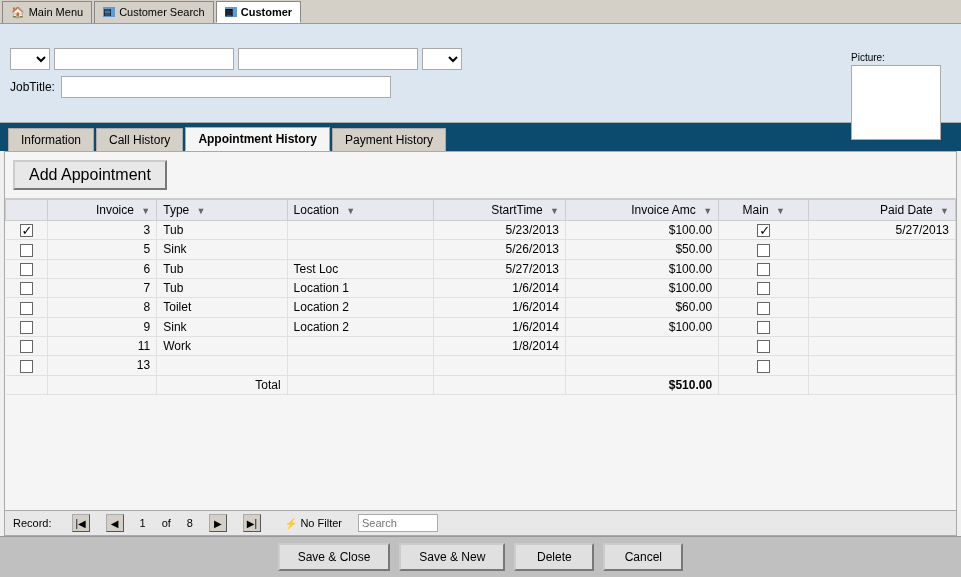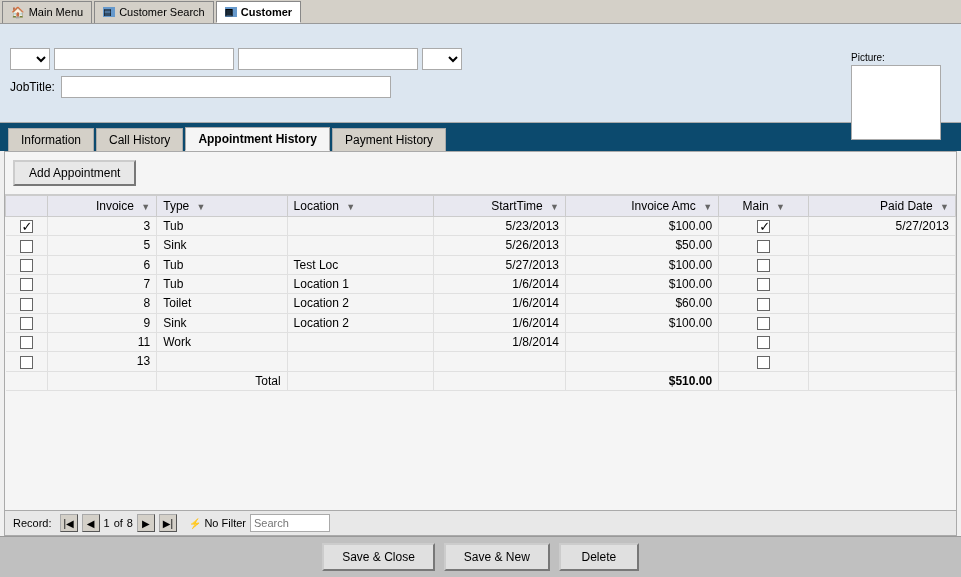--- a/index.html
+++ b/index.html
@@ -127,21 +127,21 @@
       overflow: hidden;
     }
     .add-appointment-bar {
       padding: 8px;
       border-bottom: 1px solid #ccc;
     }
     .add-appointment-btn {
       padding: 4px 14px;
       background: #e8e8e8;
       border: 2px outset #ccc;
-      font-size: 12px;
+      font-size: 16px;
       cursor: pointer;
     }
     
     .appointment-table-wrapper {
       flex: 1;
       overflow-y: auto;
     }
     table {
       width: 100%;
       border-collapse: collapse;
@@ -199,21 +199,21 @@
       font-size: 13px;
       color: #000;
     }
     
     .record-nav {
       display: flex;
       align-items: center;
       background: #e8e8e8;
       border-top: 1px solid #aaa;
       padding: 3px 8px;
-      gap: 4px;
+      gap: 16px;
       font-size: 11px;
     }
     .nav-btn {
       width: 18px;
       height: 18px;
       background: #d4d0c8;
       border: 1px outset #aaa;
       cursor: pointer;
       display: flex;
       align-items: center;
@@ -492,15 +492,16 @@
         <span>No Filter</span>
       </div>
       <input type="text" class="search-box" placeholder="Search" style="">
     </div>
   </div>
 
   <div class="bottom-buttons">
     <button class="action-btn">Save &amp; Close</button>
     <button class="action-btn">Save &amp; New</button>
     <button class="action-btn">Delete</button>
+    <button class="action-btn">Cancel</button>
   </div>
 
 </div>
 
 </body></html>

